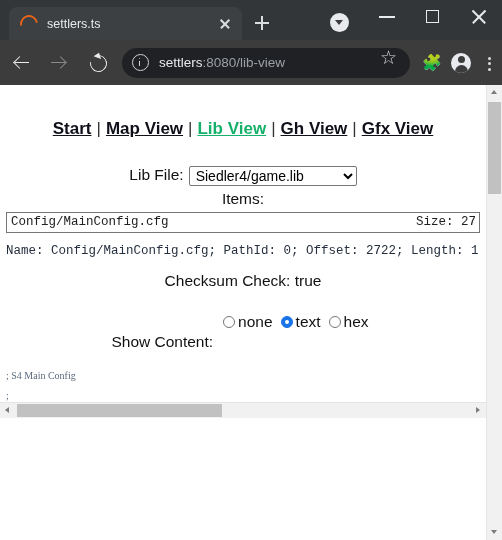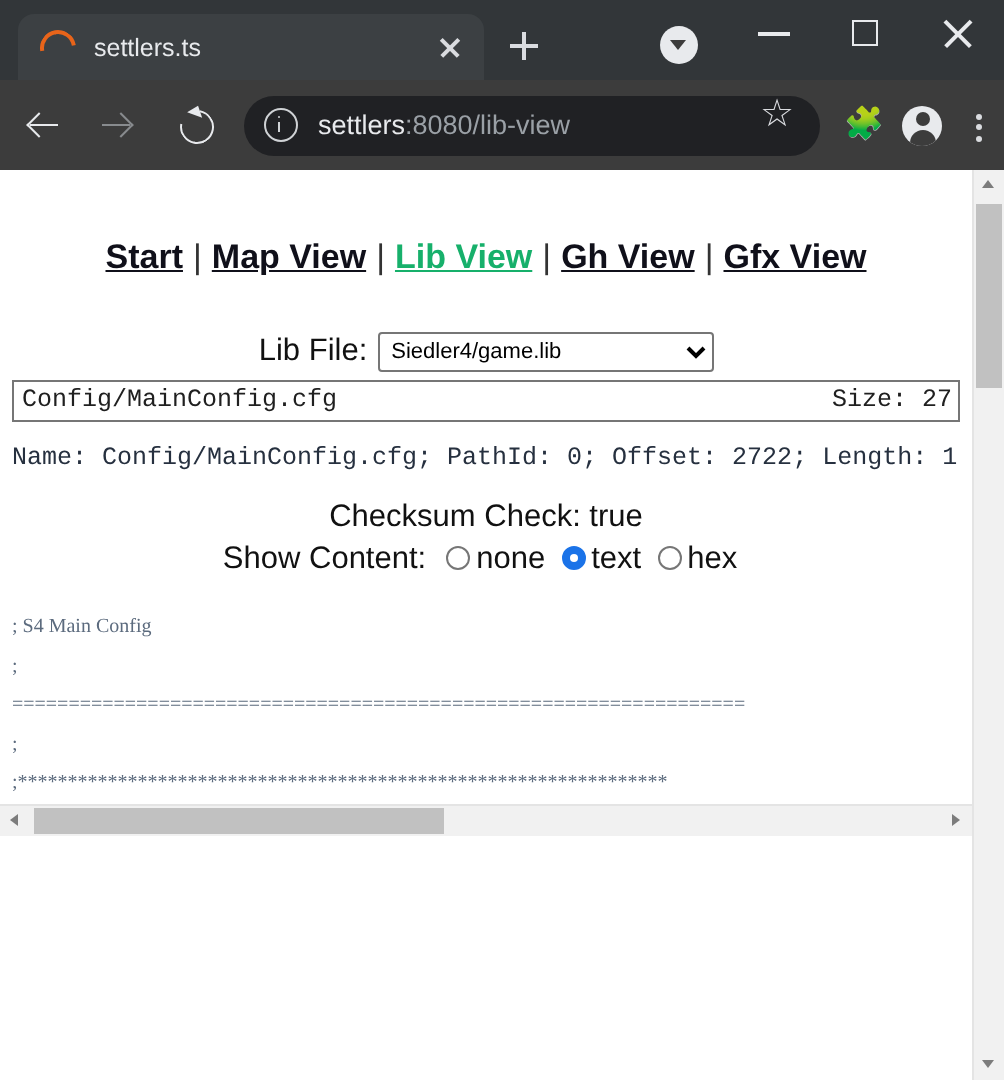--- a/index.html
+++ b/index.html
@@ -244,21 +244,21 @@
   .navlinks .sep { color: #333; margin: 0 4px; font-weight: normal; }
 
   .ctr { text-align: center; }
   .libfile-row {
     margin-top: 27px;
     font-size: 15.5px; color: #111;
   }
   .libfile-row label { margin-right: 5px; }
   select.libselect {
     font-family: "Liberation Sans", sans-serif;
-    font-size: 11px;
+    font-size: 14px;
     width: 168px;
     height: 20px;
     padding: 0 2px;
     border: 1px solid #767676;
     background: #ffffff;
     color: #000;
     border-radius: 2px;
     vertical-align: middle;
   }
   .items-label {
@@ -296,21 +296,21 @@
 
   .checksum {
     margin-top: 14px;
     font-size: 15.5px; color: #111;
   }
   .showcontent {
     margin-top: 3px;
     font-size: 15.5px; color: #111;
     display: flex; align-items: center; justify-content: center; gap: 0;
   }
-  .showcontent .lbl { margin-right: 8px; }
+  .showcontent .lbl { margin-right: 8px; margin-top: 40px; }
   .radio {
     width: 12px; height: 12px; border-radius: 50%;
     border: 1.4px solid #767676; background: #fff;
     display: inline-block; vertical-align: -1px;
     box-sizing: border-box; position: relative;
     margin: 0 3px 0 2px;
   }
   .radio.on { border-color: #1b73e8; background: #1b73e8; }
   .radio.on::after {
     content: ""; position: absolute; left: 3px; top: 3px;
@@ -411,20 +411,21 @@
     <div class="page">
 
       <div class="navlinks ctr">
         <a href="#">Start</a><span class="sep">|</span><a href="#">Map View</a><span class="sep">|</span><a href="#" class="active">Lib View</a><span class="sep">|</span><a href="#">Gh View</a><span class="sep">|</span><a href="#">Gfx View</a>
       </div>
 
       <div class="libfile-row ctr">
         <label>Lib File:</label><select class="libselect"><option>Siedler4/game.lib</option></select>
       </div>
 
+      <div class="items-label ctr">Items:</div>
 
       <div class="itemlist">
         <div class="itemlist-row">
           <span>Config/MainConfig.cfg</span>
           <span class="sz">Size: 27</span>
         </div>
       </div>
 
       <div class="meta">Name: Config/MainConfig.cfg;  PathId: 0;  Offset: 2722;  Length: 1</div>
 

